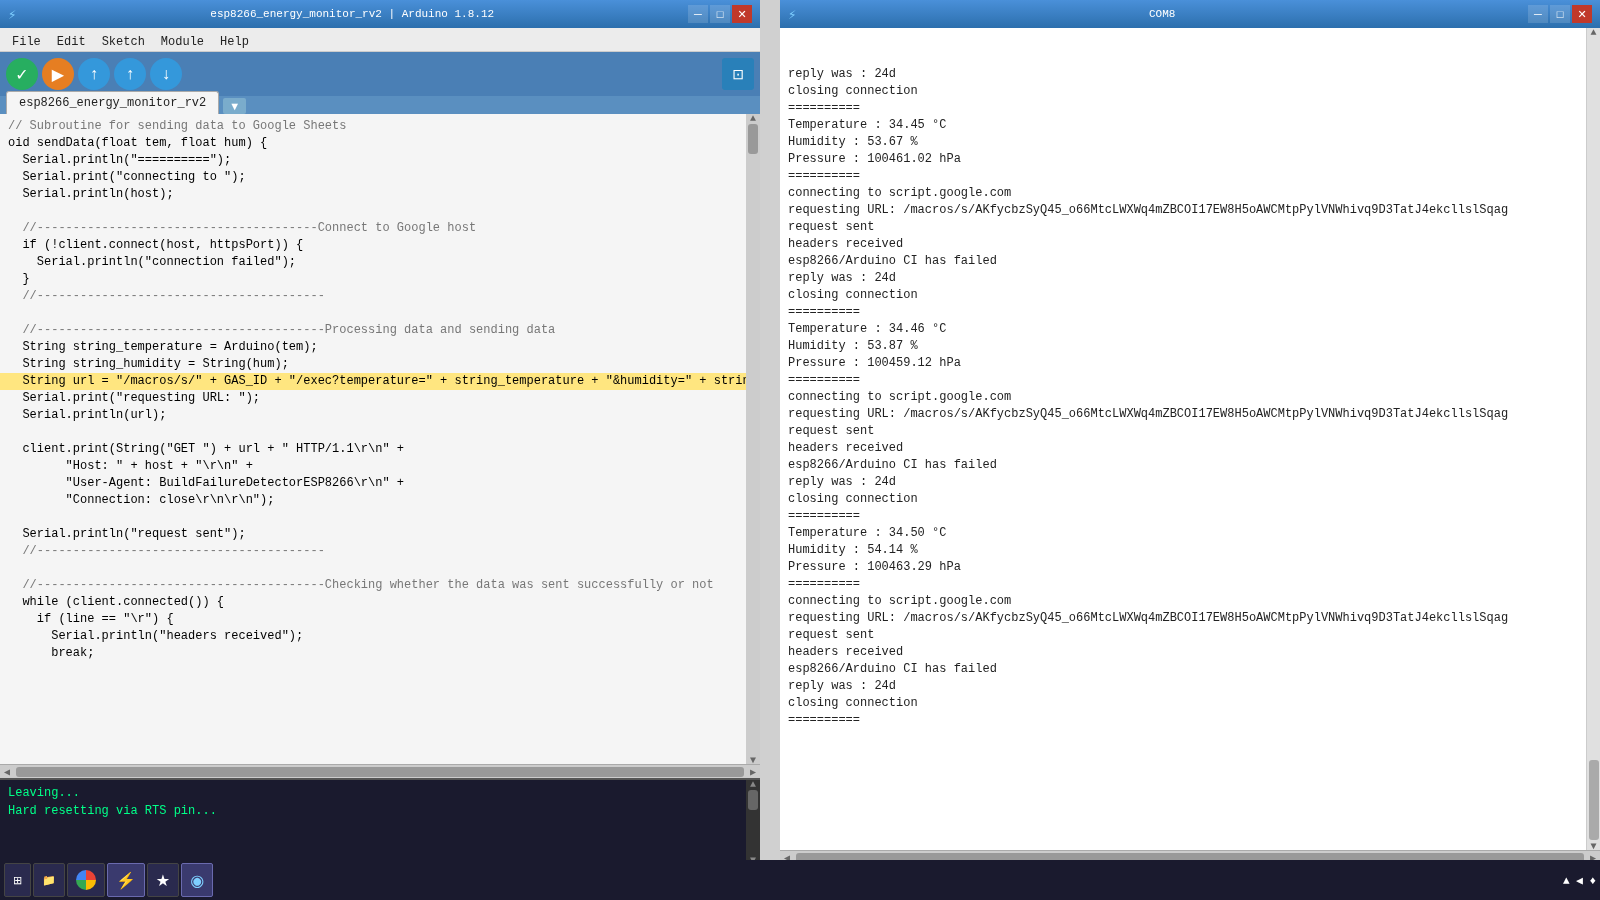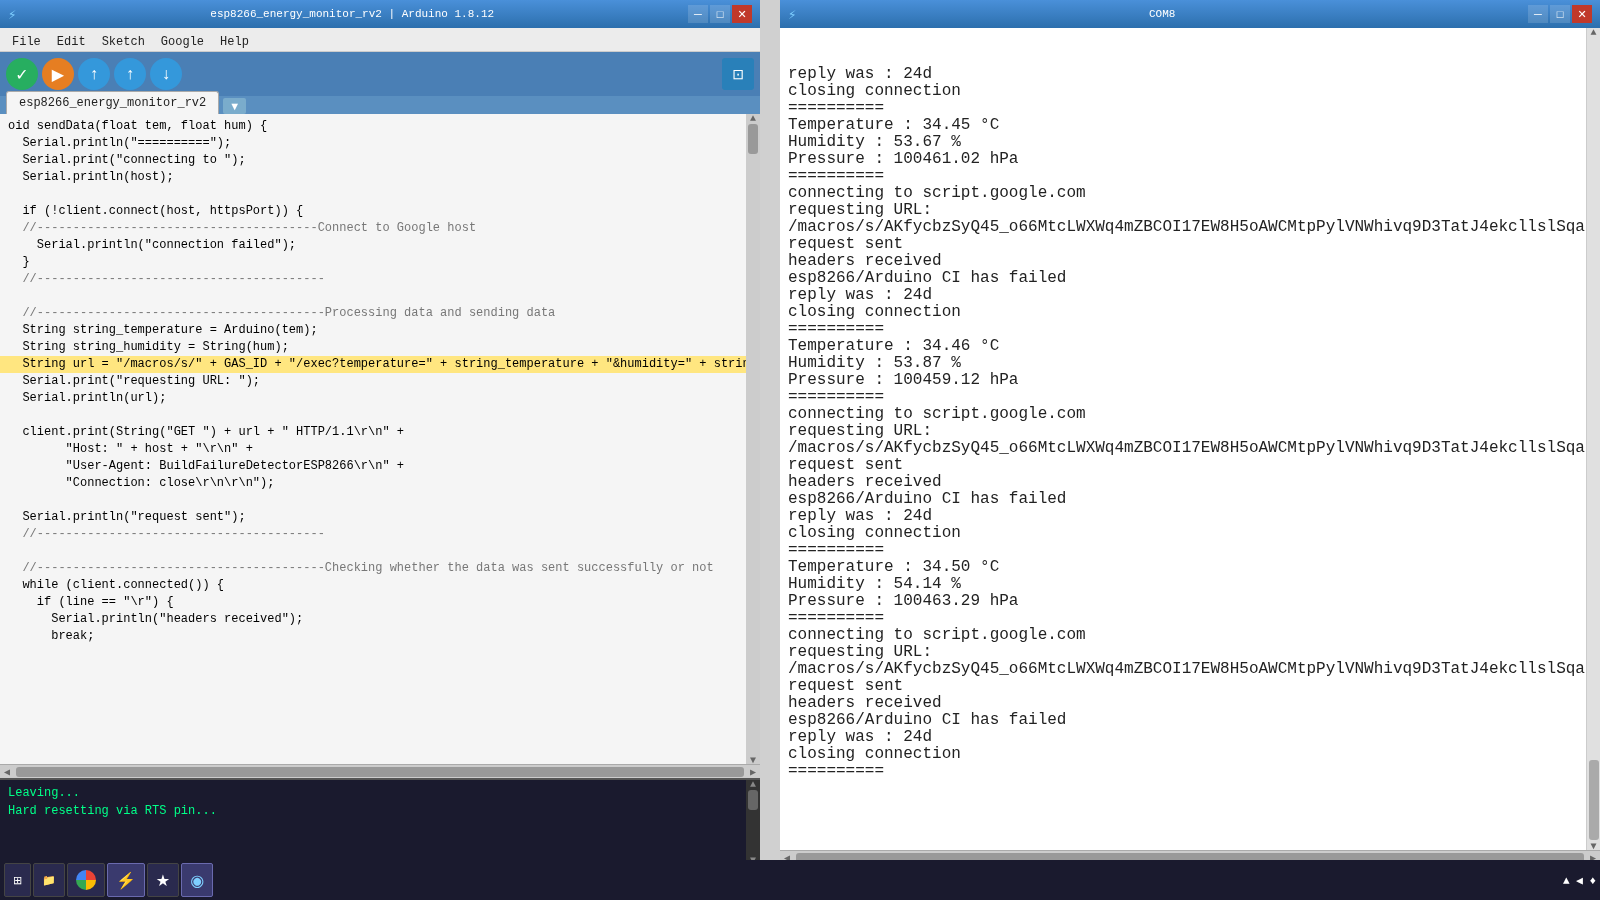--- a/index.html
+++ b/index.html
@@ -114,21 +114,21 @@
     }
     .com-input {
       flex: 1; height: 26px; border: 1px solid #aaa; padding: 2px 6px; font-size: 12px;
     }
     .send-btn {
       padding: 4px 12px; background: #5a8fc0; color: white; border: none; cursor: pointer;
       font-size: 12px; height: 26px;
     }
 
     .com-output {
-      flex: 1; overflow: hidden; padding: 4px 8px; font-size: 16px; line-height: 17px;
+      flex: 1; overflow: hidden; padding: 4px 8px; font-size: 12px; line-height: 17px;
       color: #222; background: white; white-space: pre-wrap;
       font-family: 'Consolas', 'Courier New', monospace;
     }
 
     .com-bottom-bar {
       height: 36px; background: #f0f0f0; border-top: 1px solid #ccc;
       display: flex; align-items: center; padding: 0 8px; gap: 12px;
     }
     .checkbox-label { display: flex; align-items: center; gap: 4px; font-size: 12px; cursor: pointer; }
     .com-select {
@@ -166,21 +166,21 @@
       <button class="win-btn">─</button>
       <button class="win-btn">□</button>
       <button class="win-btn close">✕</button>
     </div>
   </div>
 
   <div class="menu-bar">
     <span class="menu-item">File</span>
     <span class="menu-item">Edit</span>
     <span class="menu-item">Sketch</span>
-    <span class="menu-item">Google</span>
+    <span class="menu-item">Module</span>
     <span class="menu-item">Help</span>
   </div>
 
   <div class="toolbar">
     <button class="toolbar-btn green">✓</button>
     <button class="toolbar-btn orange">▶</button>
     <button class="toolbar-btn blue">↑</button>
     <button class="toolbar-btn blue">↑</button>
     <button class="toolbar-btn blue">↓</button>
     <button class="toolbar-serial">⊡</button>
@@ -190,27 +190,28 @@
     <div class="tab active">
       <span>esp8266_energy_monitor_rv2</span>
     </div>
     <button class="tab-dropdown">▼</button>
   </div>
 
   <div style="display:flex; flex:1; overflow:hidden; flex-direction:column;">
     <div class="code-with-scroll" style="flex:1; overflow:hidden;">
       <div class="code-scroll" style="flex:1; overflow:hidden;">
         <div class="code-content" id="code-content">
+        <div class="code-line" style="padding-left: 8px; padding-right: 8px; font-family: Consolas, &quot;Courier New&quot;, monospace; font-size: 12px; color: rgb(119, 119, 119);">// Subroutine for sending data to Google Sheets</div>
             <div class="code-line" style="padding-left: 8px; padding-right: 8px; font-family: Consolas, &quot;Courier New&quot;, monospace; font-size: 12px;">oid sendData(float tem, float hum) {</div>
             <div class="code-line" style="padding-left: 8px; padding-right: 8px; font-family: Consolas, &quot;Courier New&quot;, monospace; font-size: 12px;">  Serial.println("==========");</div>
             <div class="code-line" style="padding-left: 8px; padding-right: 8px; font-family: Consolas, &quot;Courier New&quot;, monospace; font-size: 12px;">  Serial.print("connecting to ");</div>
             <div class="code-line" style="padding-left: 8px; padding-right: 8px; font-family: Consolas, &quot;Courier New&quot;, monospace; font-size: 12px;">  Serial.println(host);</div>
             <div class="code-line" style="padding-left: 8px; padding-right: 8px; font-family: Consolas, &quot;Courier New&quot;, monospace; font-size: 12px;"></div>
+            <div class="code-line" style="padding-left: 8px; padding-right: 8px; font-family: Consolas, &quot;Courier New&quot;, monospace; font-size: 12px; color: rgb(119, 119, 119);">  //---------------------------------------Connect to Google host</div>
             <div class="code-line" style="padding-left: 8px; padding-right: 8px; font-family: Consolas, &quot;Courier New&quot;, monospace; font-size: 12px;">  if (!client.connect(host, httpsPort)) {</div>
-            <div class="code-line" style="padding-left: 8px; padding-right: 8px; font-family: Consolas, &quot;Courier New&quot;, monospace; font-size: 12px; color: rgb(119, 119, 119);">  //---------------------------------------Connect to Google host</div>
             <div class="code-line" style="padding-left: 8px; padding-right: 8px; font-family: Consolas, &quot;Courier New&quot;, monospace; font-size: 12px;">    Serial.println("connection failed");</div>
             <div class="code-line" style="padding-left: 8px; padding-right: 8px; font-family: Consolas, &quot;Courier New&quot;, monospace; font-size: 12px;">  }</div>
             <div class="code-line" style="padding-left: 8px; padding-right: 8px; font-family: Consolas, &quot;Courier New&quot;, monospace; font-size: 12px; color: rgb(119, 119, 119);">  //----------------------------------------</div>
             <div class="code-line" style="padding-left: 8px; padding-right: 8px; font-family: Consolas, &quot;Courier New&quot;, monospace; font-size: 12px;"></div>
             <div class="code-line" style="padding-left: 8px; padding-right: 8px; font-family: Consolas, &quot;Courier New&quot;, monospace; font-size: 12px; color: rgb(119, 119, 119);">  //----------------------------------------Processing data and sending data</div>
             <div class="code-line" style="padding-left: 8px; padding-right: 8px; font-family: Consolas, &quot;Courier New&quot;, monospace; font-size: 12px;">  String string_temperature = Arduino(tem);</div>
             <div class="code-line" style="padding-left: 8px; padding-right: 8px; font-family: Consolas, &quot;Courier New&quot;, monospace; font-size: 12px;">  String string_humidity = String(hum);</div>
             <div class="code-line highlighted" style="padding-left: 8px; padding-right: 8px; font-family: Consolas, &quot;Courier New&quot;, monospace; font-size: 12px;">  String url = "/macros/s/" + GAS_ID + "/exec?temperature=" + string_temperature + "&amp;humidity=" + string_humidity;</div>
             <div class="code-line" style="padding-left: 8px; padding-right: 8px; font-family: Consolas, &quot;Courier New&quot;, monospace; font-size: 12px;">  Serial.print("requesting URL: ");</div>
             <div class="code-line" style="padding-left: 8px; padding-right: 8px; font-family: Consolas, &quot;Courier New&quot;, monospace; font-size: 12px;">  Serial.println(url);</div>

